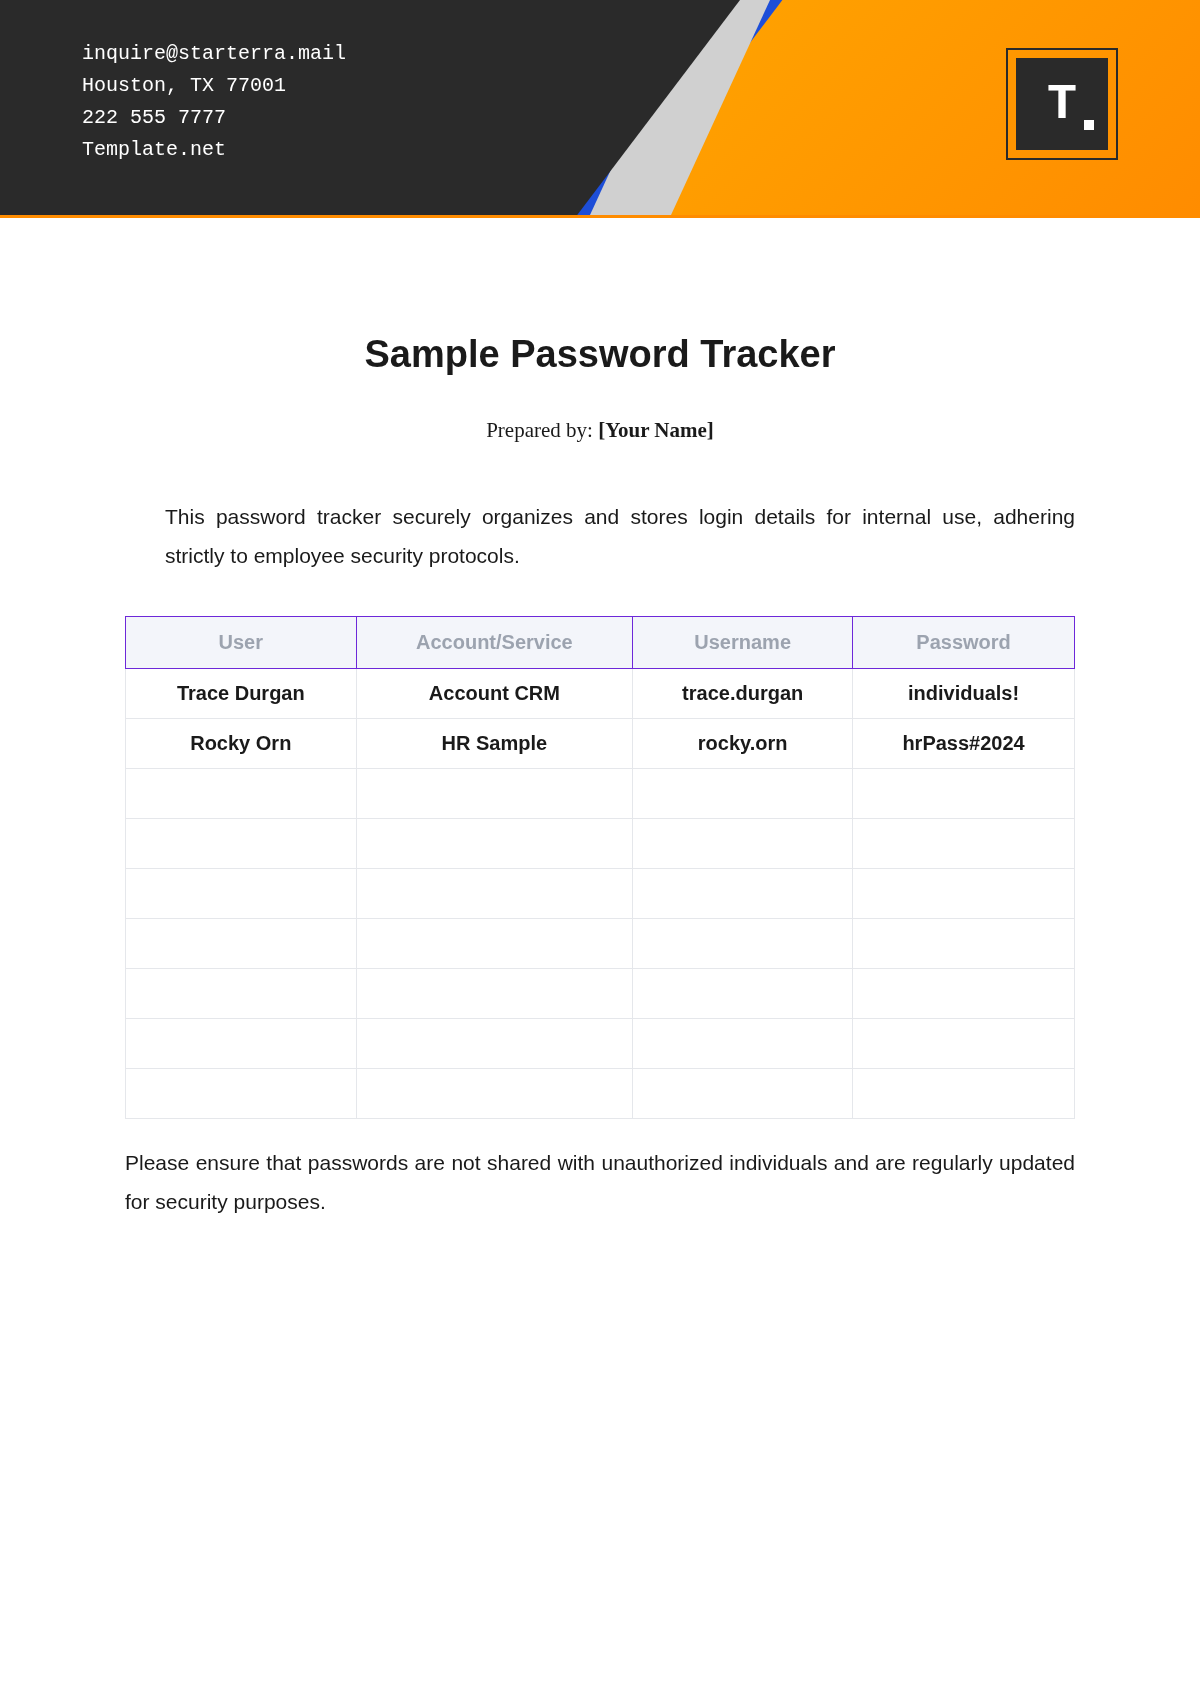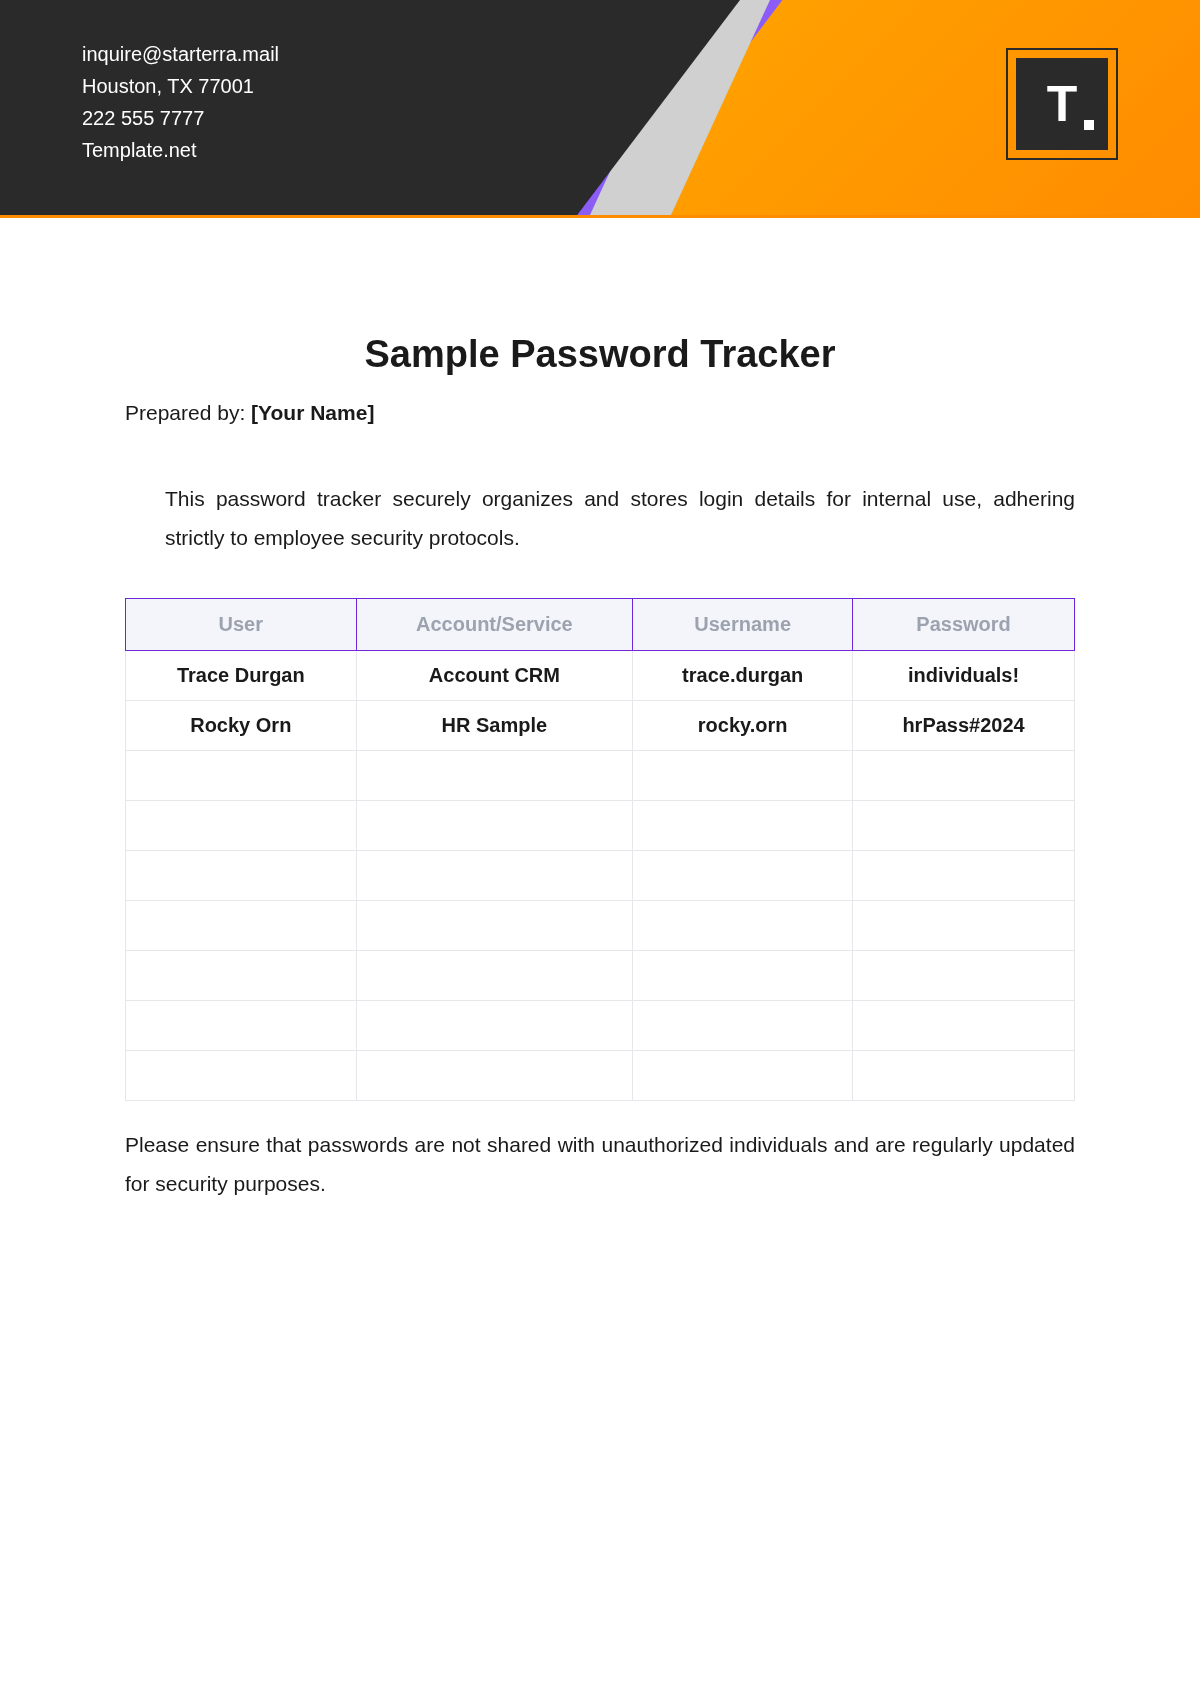--- a/index.html
+++ b/index.html
@@ -10,22 +10,23 @@
     body {
       font-family: Arial, sans-serif;
       background: #fff;
       width: 1200px;
       height: 1696px;
       position: relative;
     }
     .header {
       position: relative;
       height: 215px;
-      background: #8b5cf6;
+      background: #1d4ed8;
       overflow: hidden;
+      font-family: Liberation Mono, monospace;
     }
     .header-orange {
       position: absolute;
       top: 0;
       right: 0;
       width: 580px;
       height: 215px;
       background: linear-gradient(135deg, #ffa500 0%, #ff8c00 100%);
       clip-path: polygon(28% 0, 100% 0, 100% 100%, 0 100%);
     }
@@ -94,26 +95,28 @@
       width: 100%;
     }
     .content {
       padding: 115px 125px 0 125px;
     }
     .title {
       text-align: center;
       font-size: 38px;
       font-weight: bold;
       color: #1a1a1a;
-      margin-bottom: 25px;
+      margin-bottom: 42px;
     }
     .subtitle {
+      text-align: center;
       font-size: 21px;
       color: #1a1a1a;
       margin-bottom: 55px;
+      font-family: Liberation Serif, serif;
     }
     .subtitle strong {
       font-weight: bold;
     }
     .description {
       font-size: 21px;
       color: #1a1a1a;
       line-height: 1.85;
       text-align: justify;
       margin-bottom: 40px;

